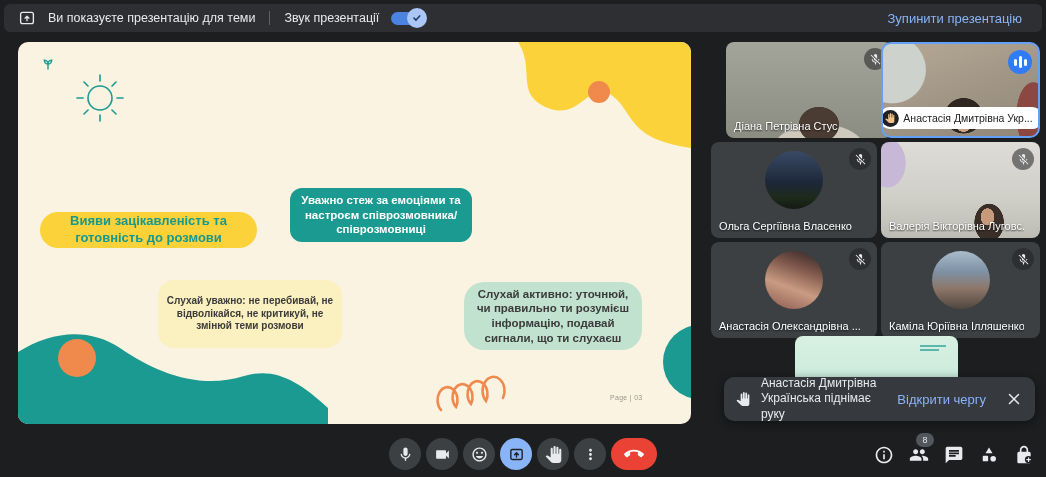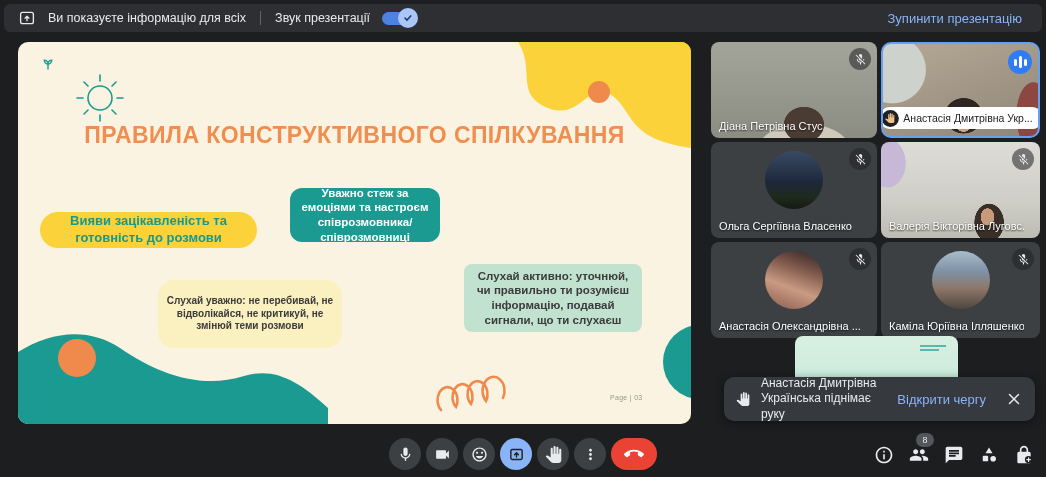--- a/index.html
+++ b/index.html
@@ -22,25 +22,25 @@
   .slide-logo{position:absolute;left:22px;top:13px;width:16px;height:16px;}
   .sun{position:absolute;left:52px;top:26px;width:60px;height:60px;}
   .blob-yellow{position:absolute;right:0;top:0;width:185px;height:118px;}
   .dot-orange-top{position:absolute;left:570px;top:39px;width:22px;height:22px;border-radius:50%;background:#f08a4c;}
   .slide-title{position:absolute;left:0;right:0;top:80px;text-align:center;color:#ef8e4e;
                font-size:23px;font-weight:700;letter-spacing:.4px;}
   .card{position:absolute;display:flex;align-items:center;justify-content:center;text-align:center;
         box-sizing:border-box;padding:4px 8px;line-height:1.28;}
   .card.c1{left:22px;top:170px;width:217px;height:36px;border-radius:18px;background:#fcd23a;
            color:#18998e;font-weight:700;font-size:13px;}
-  .card.c2{left:272px;top:146px;width:150px;height:54px;border-radius:12px;background:#1a9a90;
+  .card.c2{left:272px;top:146px;width:182px;height:54px;border-radius:12px;background:#1a9a90;
            color:#fff;font-weight:700;font-size:11.5px;}
   .card.c3{left:140px;top:238px;width:184px;height:68px;border-radius:16px;background:#fbf0bf;
            color:#3b3b3b;font-weight:600;font-size:10px;}
-  .card.c4{left:446px;top:222px;width:178px;height:68px;border-radius:8px;background:#c2e2d0;
+  .card.c4{left:446px;top:240px;width:178px;height:68px;border-radius:20px;background:#c2e2d0;
            color:#3b3b3b;font-weight:600;font-size:11.5px;}
   .wave-teal{position:absolute;left:0;bottom:0;width:310px;height:96px;}
   .dot-orange-bottom{position:absolute;left:40px;top:297px;width:38px;height:38px;border-radius:50%;background:#f08a4c;}
   .circle-teal-right{position:absolute;left:645px;top:283px;width:74px;height:74px;border-radius:50%;background:#1a9a90;}
   .squiggle{position:absolute;left:415px;top:320px;width:120px;height:54px;}
   .pagelabel{position:absolute;left:592px;top:352px;font-size:7px;color:#9a9688;letter-spacing:.3px;}
 
   
   .tile{position:absolute;border-radius:8px;overflow:hidden;background:#3c4043;box-sizing:border-box;cursor:pointer;}
   .t1{left:711px;top:42px;width:166px;height:96px;}
@@ -57,21 +57,21 @@
   .speak{position:absolute;top:6px;right:6px;width:24px;height:24px;border-radius:50%;background:#2f7cf6;
          display:flex;align-items:center;justify-content:center;gap:2px;}
   .speak i{display:block;width:3px;border-radius:2px;background:#fff;}
   .speak i:nth-child(1){height:7px;} .speak i:nth-child(2){height:12px;} .speak i:nth-child(3){height:7px;}
   .avatar{position:absolute;left:50%;top:40%;transform:translate(-50%,-50%);width:58px;height:58px;border-radius:50%;}
   .a3{background:linear-gradient(180deg,#3a4a66 0%,#1c2738 55%,#1e2a1c 80%,#141a12 100%);}
   .a5{background:linear-gradient(200deg,#2a2126 0%,#7a5448 30%,#c99b82 62%,#8a5a50 100%);}
   .a6{background:linear-gradient(180deg,#a9bccb 0%,#7e92a6 35%,#8d7668 65%,#4f463f 100%);}
   .v1{background:radial-gradient(ellipse 34px 30px at 56% 86%,#4a3c33 58%,rgba(0,0,0,0) 60%),
       radial-gradient(ellipse 75px 42px at 56% 112%,#cfc9bc 60%,rgba(0,0,0,0) 62%),
-      linear-gradient(180deg,#a3a49a,#8b8d82);}
+      linear-gradient(180deg,#a3a49a,#8b8d82);margin-left:15px;}
   .v2{background:radial-gradient(ellipse 15px 18px at 52% 84%,#caa17e 58%,rgba(0,0,0,0) 60%),
       radial-gradient(ellipse 32px 30px at 52% 78%,#2e2620 58%,rgba(0,0,0,0) 60%),
       radial-gradient(ellipse 28px 55px at 97% 78%,#8c4740 60%,rgba(0,0,0,0) 62%),
       radial-gradient(ellipse 55px 55px at 6% 28%,#cdd2cc 60%,rgba(0,0,0,0) 62%),
       linear-gradient(160deg,#b5a895,#8f8678);}
   .v4{background:radial-gradient(ellipse 12px 15px at 67% 78%,#c69a7b 56%,rgba(0,0,0,0) 58%),
       radial-gradient(ellipse 25px 32px at 68% 84%,#3a2e28 58%,rgba(0,0,0,0) 60%),
       radial-gradient(ellipse 30px 40px at 4% 22%,#c8b8d8 60%,rgba(0,0,0,0) 62%),
       linear-gradient(180deg,#dddcd6 0%,#cfcfc8 60%,#bdbcb4 100%);}
   .v7{background:radial-gradient(ellipse 42px 26px at 50% 102%,#33302e 60%,rgba(0,0,0,0) 62%),
@@ -112,21 +112,21 @@
 </head>
 <body>
 
 <div class="stage">
 
   <div class="topbar">
     <svg class="shareicon" viewBox="0 0 24 24">
       <rect x="3.5" y="4.5" width="17" height="15" rx="2.5" fill="none" stroke="#e8eaed" stroke-width="1.8"></rect>
       <path d="M12 15.5V9.8M9.4 12.2l2.6-2.6 2.6 2.6" stroke="#e8eaed" stroke-width="1.8" fill="none" stroke-linecap="round" stroke-linejoin="round"></path>
     </svg>
-    <span>Ви показуєте інформацію для всіх</span>
+    <span>Ви показуєте презентацію для теми</span>
     <span class="tb-divider"></span>
     <span>Звук презентації</span>
     <span class="toggle">
       <span class="thumb">
         <svg viewBox="0 0 16 16" width="12" height="12">
           <path d="M4 8.2l2.6 2.6 5-5.6" stroke="#1f3b63" stroke-width="2" fill="none" stroke-linecap="round"></path>
         </svg>
       </span>
     </span>
     <span class="stopbtn">Зупинити презентацію</span>
@@ -146,21 +146,20 @@
         <line x1="13" y1="30" x2="7" y2="30"></line>
           <line x1="18" y1="18" x2="14" y2="14"></line>
         <line x1="30" y1="13" x2="30" y2="7"></line>
           <line x1="42" y1="18" x2="46" y2="14"></line>
       </g>
     </svg>
     <svg class="blob-yellow" viewBox="0 0 185 118">
       <path d="M12,0 C30,28 8,52 42,66 C74,79 84,38 104,52 C130,70 118,96 185,106 L185,0 Z" fill="#fcd23a"></path>
     </svg>
     <div class="dot-orange-top"></div>
-    <div class="slide-title">ПРАВИЛА КОНСТРУКТИВНОГО СПІЛКУВАННЯ</div>
 
     <div class="card c1">Вияви зацікавленість та готовність до розмови</div>
     <div class="card c2">Уважно стеж за емоціями та настроєм співрозмовника/ співрозмовниці</div>
     <div class="card c3">Слухай уважно: не перебивай, не відволікайся, не критикуй, не змінюй теми розмови</div>
     <div class="card c4">Слухай активно: уточнюй, чи правильно ти розумієш інформацію, подавай сигнали, що ти слухаєш</div>
 
     <svg class="wave-teal" viewBox="0 0 310 96">
       <path d="M0,24 C35,2 72,0 102,20 C138,45 182,62 226,48 C256,39 280,52 310,80 L310,96 L0,96 Z" fill="#1a9a90"></path>
     </svg>
     <div class="dot-orange-bottom"></div>

